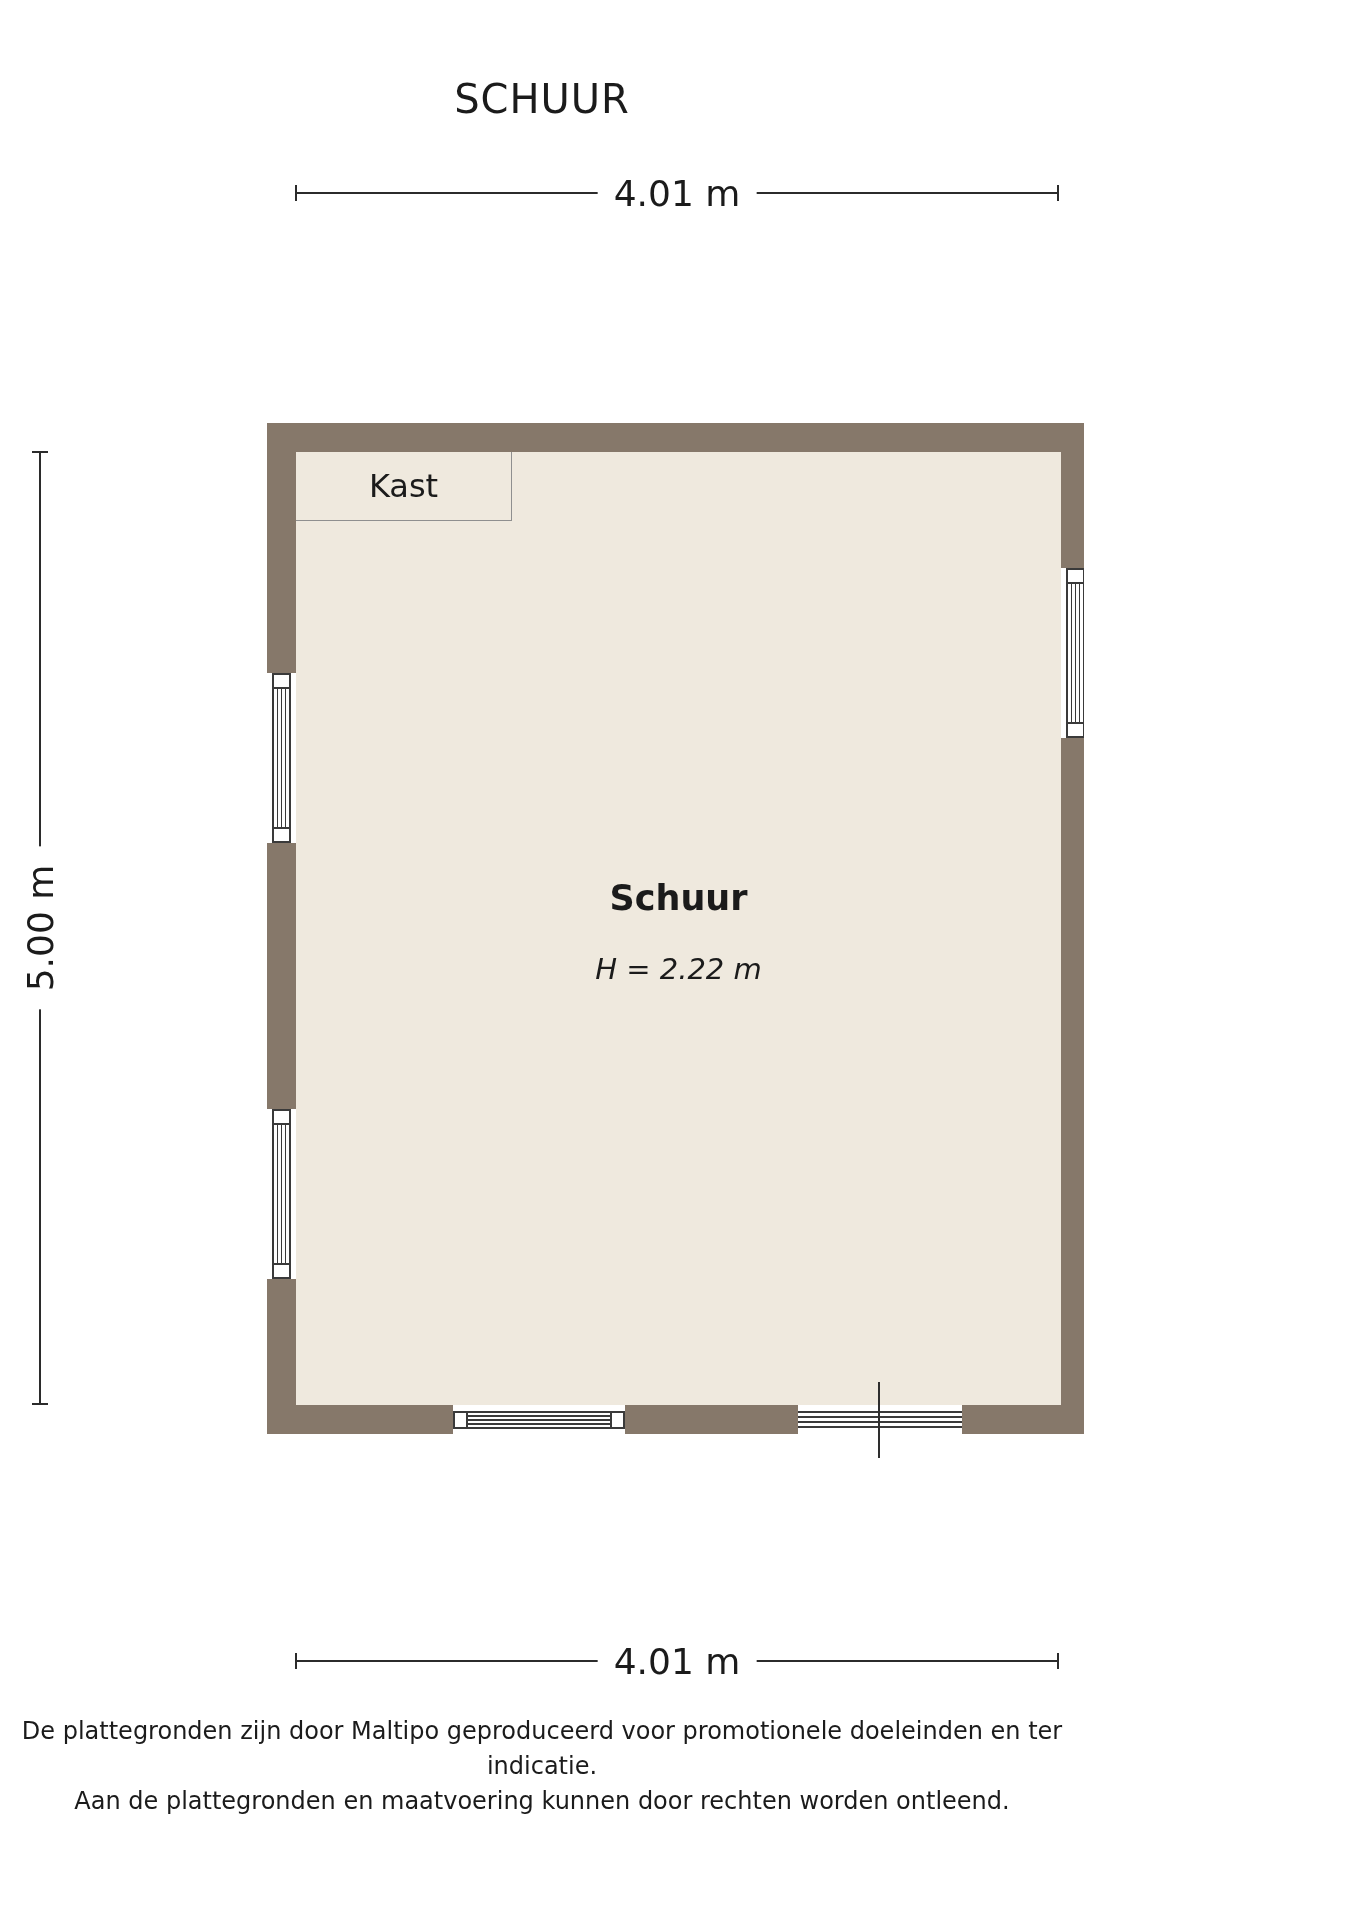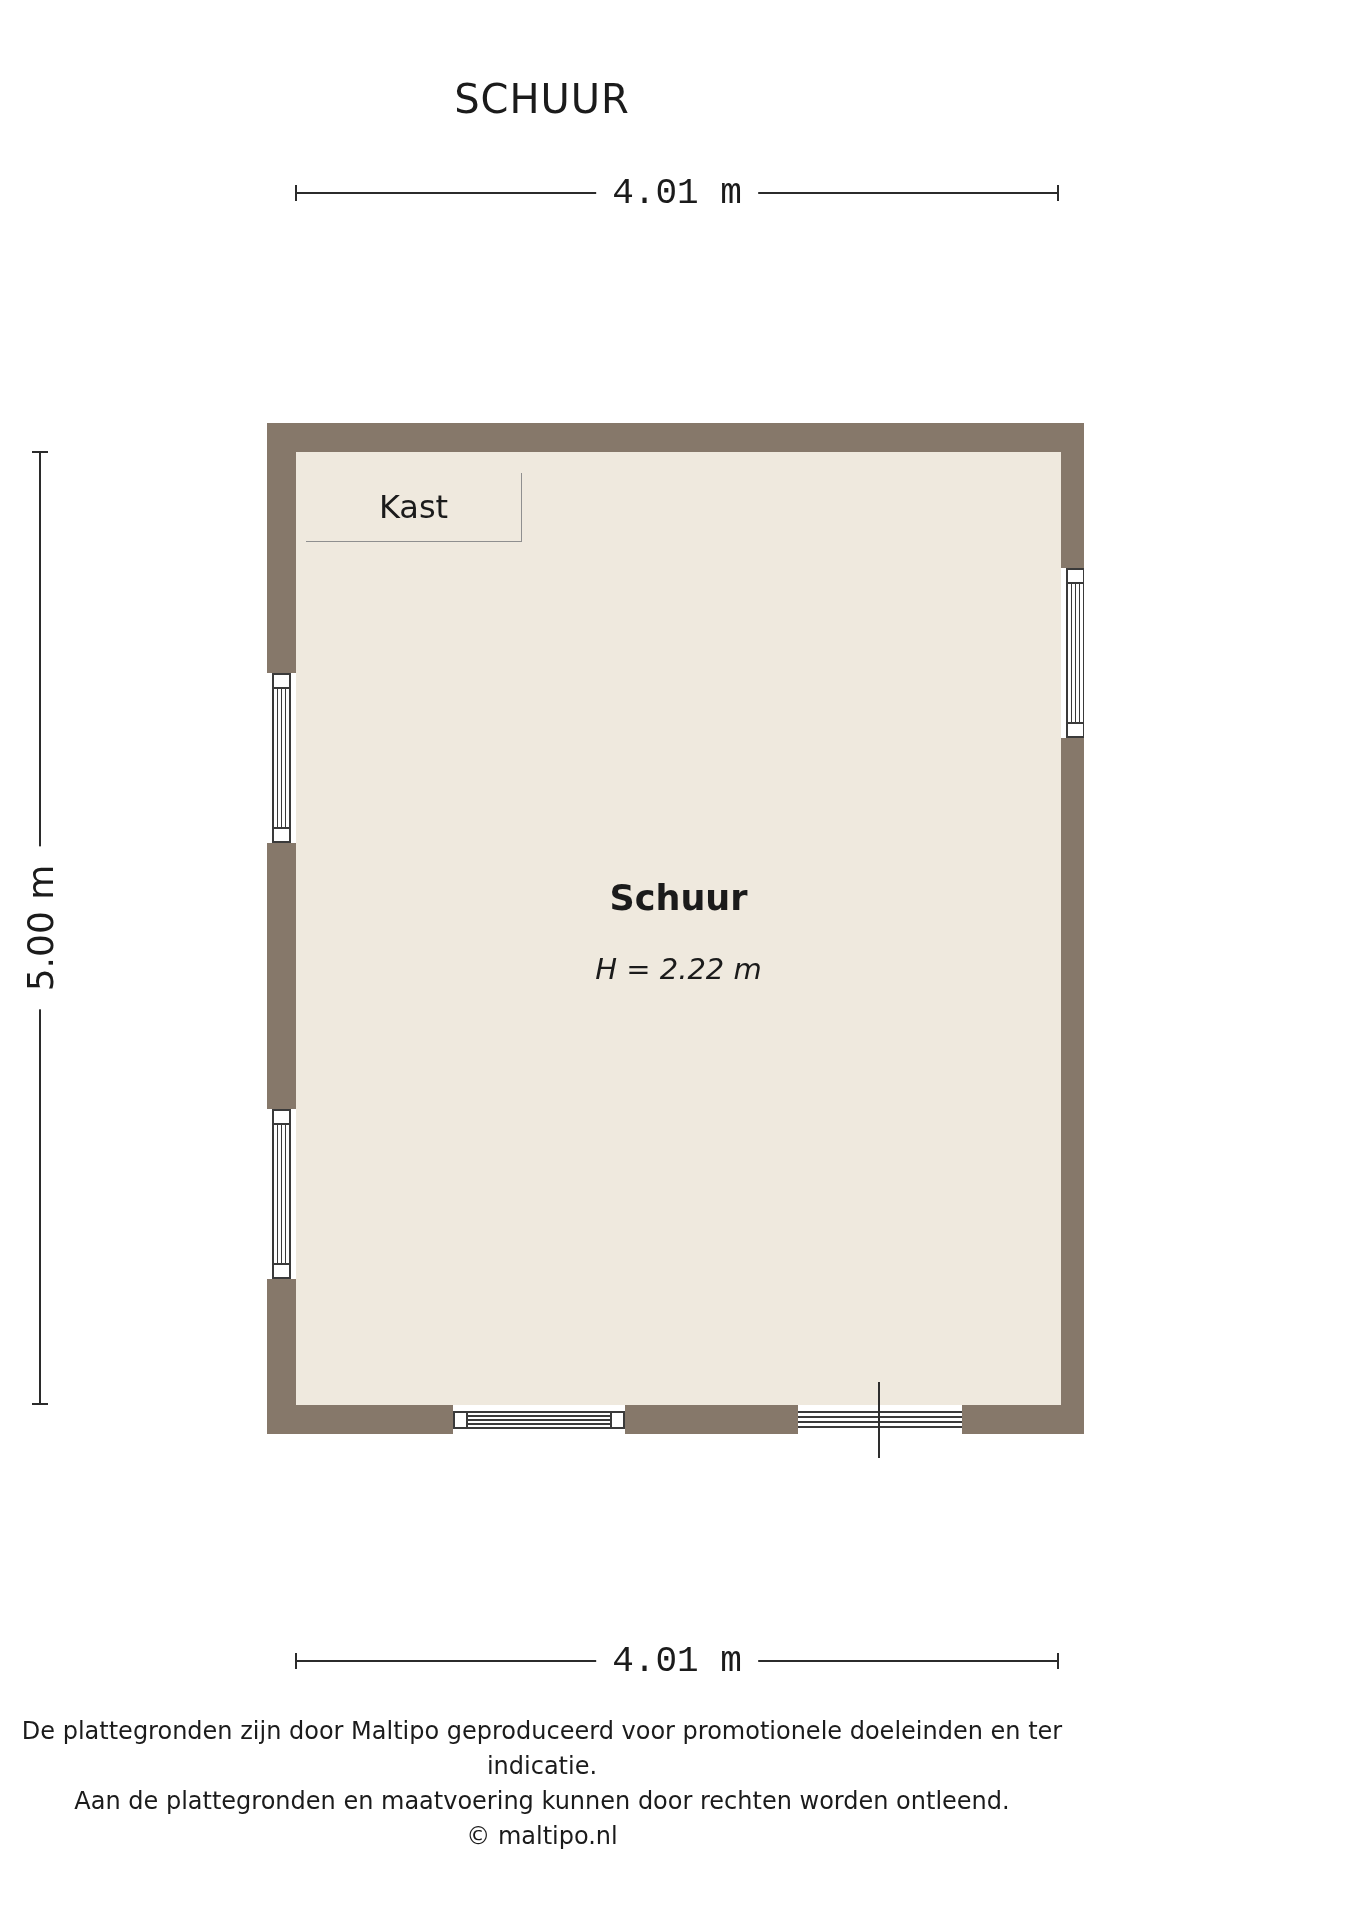--- a/index.html
+++ b/index.html
@@ -30,42 +30,42 @@
   
   .dim{position:absolute;}
   .dim .line-h{position:absolute; left:0; right:0; top:14px; height:2px; background:var(--line);}
   .dim .line-v{position:absolute; top:0; bottom:0; left:9px; width:2px; background:var(--line);}
   .tick-v{position:absolute; width:2px; height:16px; top:7px; background:var(--line);}
   .tick-v.t-left{left:0;} .tick-v.t-right{right:0;}
   .tick-h{position:absolute; height:2px; width:16px; left:2px; background:var(--line);}
   .tick-h.t-top{top:0;} .tick-h.t-bottom{bottom:0;}
   .dim-label{
     position:absolute; left:50%; top:15px; transform:translate(-50%,-50%);
-    background:#fff; padding:0 16px; font-size:36px; white-space:nowrap; color:var(--text);font-family:Liberation Mono, monospace;
+    background:#fff; padding:0 16px; font-size:36px; white-space:nowrap; color:var(--text);
   }
   .dim-label-v{
     position:absolute; left:10px; top:50%; transform:translate(-50%,-50%) rotate(-90deg);
     background:#fff; padding:0 18px; font-size:36px; white-space:nowrap; color:var(--text);
   }
   .dim-top   {left:295px; top:178px; width:764px; height:30px;}
   .dim-bottom{left:295px; top:1646px; width:764px; height:30px;}
   .dim-left  {left:30px;  top:451px; width:20px; height:954px;}
   .dim-right {left:1308px;top:451px; width:20px; height:954px;}
 
   
   .plan{position:absolute; left:267px; top:423px; width:823px; height:1011px;}
   .wall-outer{position:absolute; inset:0; background:var(--wall);}
   .floor{position:absolute; left:29px; top:29px; width:765px; height:953px; background:var(--floor);}
 
   
   .closet{
-    position:absolute; left:39px; top:29px; width:215px; height:68px;
+    position:absolute; left:29px; top:29px; width:215px; height:68px;
     border-right:1.5px solid #8f8f8f; border-bottom:1.5px solid #8f8f8f;
     display:flex; align-items:center; justify-content:center;
-    font-size:32px; color:var(--text);margin-top:21px;
+    font-size:32px; color:var(--text);
   }
 
   
   .win-v{position:absolute; width:29px; background:#fff;}
   .win-v .frame{
     position:absolute; left:5px; width:19px; top:0; bottom:0;
     border:2px solid var(--frame); box-sizing:border-box;
   }
   .win-v .pane-top{height:12px; border-bottom:2px solid var(--frame);}
   .win-v .pane-bot{position:absolute; left:0; right:0; bottom:0; height:12px; border-top:2px solid var(--frame);}
@@ -193,16 +193,15 @@
     </div>
     <div class="door-tick" style="left:611px; top:959px; height:76px;"></div>
   </div>
 
   <div class="room-label">Schuur</div>
   <div class="room-height">H = 2.22 m</div>
 
   <div class="footer">
     <div>De plattegronden zijn door Maltipo geproduceerd voor promotionele doeleinden en ter indicatie.</div>
     <div>Aan de plattegronden en maatvoering kunnen door rechten worden ontleend.</div>
-    <div>© maltipo.nl</div>
   </div>
 
 </div>
 
 </body></html>

